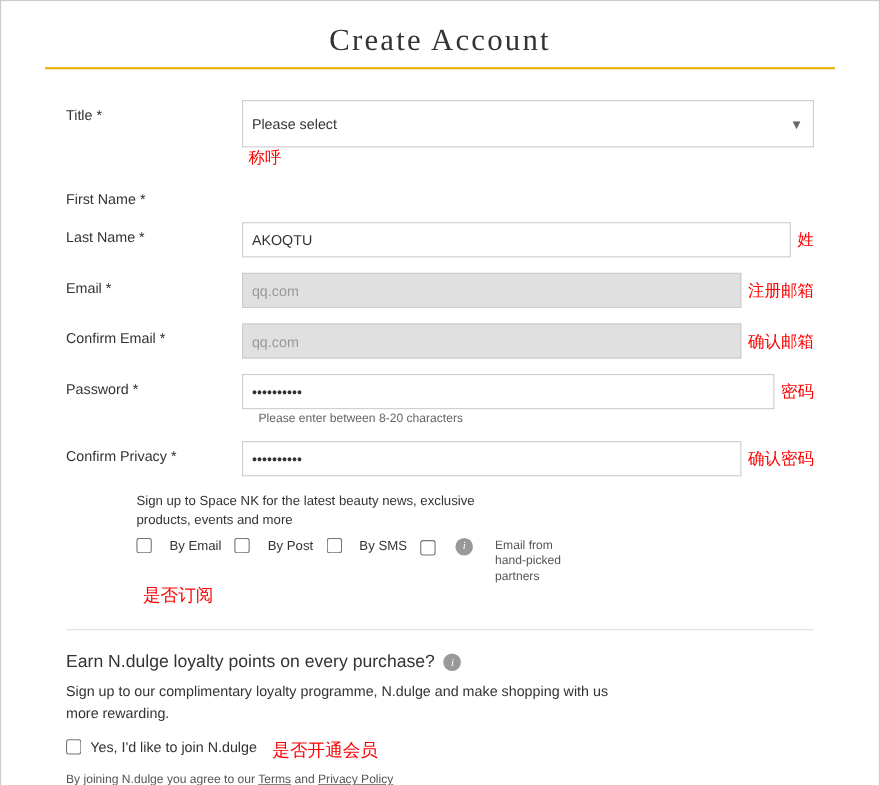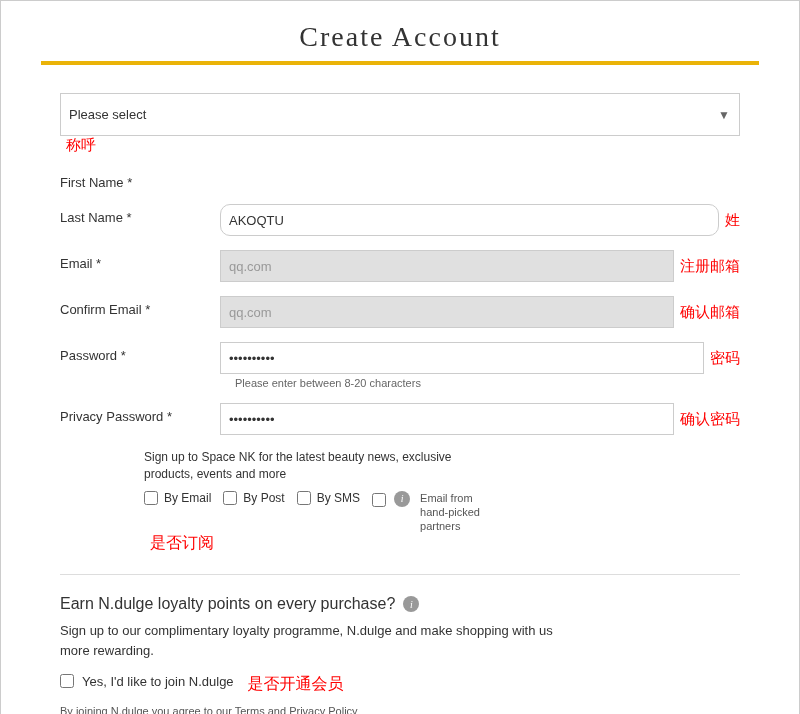--- a/index.html
+++ b/index.html
@@ -16,21 +16,21 @@
       min-height: 714px;
       background: #fff;
       padding: 20px 40px 30px 40px;
       border: 1px solid #ccc;
     }
     .page-title {
       text-align: center;
       font-size: 28px;
       font-weight: normal;
       letter-spacing: 2px;
-      border-bottom: 4px solid #eab308;
+      border-bottom: 2px solid #eab308;
       padding-bottom: 8px;
       margin-bottom: 28px;
       font-family: Georgia, serif;
     }
     .form-section {
       max-width: 680px;
       margin: 0 auto;
     }
     .form-row {
       display: flex;
@@ -90,40 +90,40 @@
       font-size: 15px;
       margin-left: 6px;
     }
     .field-hint {
       font-size: 11px;
       color: #666;
       margin-top: 3px;
       padding-left: 15px;
     }
     .subscription-section {
-      margin-left: 84px;
+      margin-left: 64px;
       margin-bottom: 16px;
     }
     .subscription-text {
       font-size: 12px;
       color: #333;
       margin-bottom: 8px;
       line-height: 1.4;
       max-width: 360px;
     }
     .checkbox-row {
       display: flex;
       align-items: flex-start;
       gap: 12px;
       flex-wrap: wrap;
     }
     .checkbox-item {
       display: flex;
       align-items: center;
-      gap: 6px;
+      gap: 16px;
       font-size: 12px;
     }
     .checkbox-item input[type="checkbox"] {
       width: 14px;
       height: 14px;
       cursor: pointer;
     }
     .info-icon {
       display: inline-flex;
       align-items: center;
@@ -199,20 +199,21 @@
 </head>
 <body>
 
 <div class="page-wrapper">
 
   <h1 class="page-title">Create Account</h1>
 
   <div class="form-section">
 
     <div class="form-row">
+      <div class="form-label">Title *</div>
       <div class="form-field">
         <div class="select-wrapper">
           <select>
             <option>Please select</option>
             <option>Mr</option>
             <option>Mrs</option>
             <option>Miss</option>
             <option>Ms</option>
             <option>Dr</option>
           </select>
@@ -222,21 +223,21 @@
       </div>
     </div>
 
     <div class="form-row">
       <div class="form-label">First Name *</div>
     </div>
 
     <div class="form-row">
       <div class="form-label">Last Name *</div>
       <div class="form-field" style="display:flex;align-items:center;">
-        <input type="text" style="flex: 1 1 0%; border-radius: 10px;" value="AKOQTU">
+        <input type="text" style="flex: 1 1 0%;" value="AKOQTU">
         <span class="annotation-red">姓</span>
       </div>
     </div>
 
     <div class="form-row">
       <div class="form-label">Email *</div>
       <div class="form-field" style="display:flex;align-items:center;">
         <input type="email" class="blurred-input" value="qq.com" style="flex: 1 1 0%;">
         <span class="annotation-red">注册邮箱</span>
       </div>
@@ -255,21 +256,21 @@
       <div class="form-field">
         <div style="display:flex;align-items:center;">
           <input type="password" value="••••••••••" style="flex: 1 1 0%;">
           <span class="annotation-red">密码</span>
         </div>
         <div class="field-hint">Please enter between 8-20 characters</div>
       </div>
     </div>
 
     <div class="form-row">
-      <div class="form-label">Privacy Password *</div>
+      <div class="form-label">Confirm Privacy *</div>
       <div class="form-field" style="display:flex;align-items:center;">
         <input type="password" value="••••••••••" style="flex: 1 1 0%;">
         <span class="annotation-red">确认密码</span>
       </div>
     </div>
 
     <div class="subscription-section">
       <div class="subscription-text">Sign up to Space NK for the latest beauty news, exclusive products, events and more</div>
       <div class="checkbox-row">
         <div class="checkbox-item">

